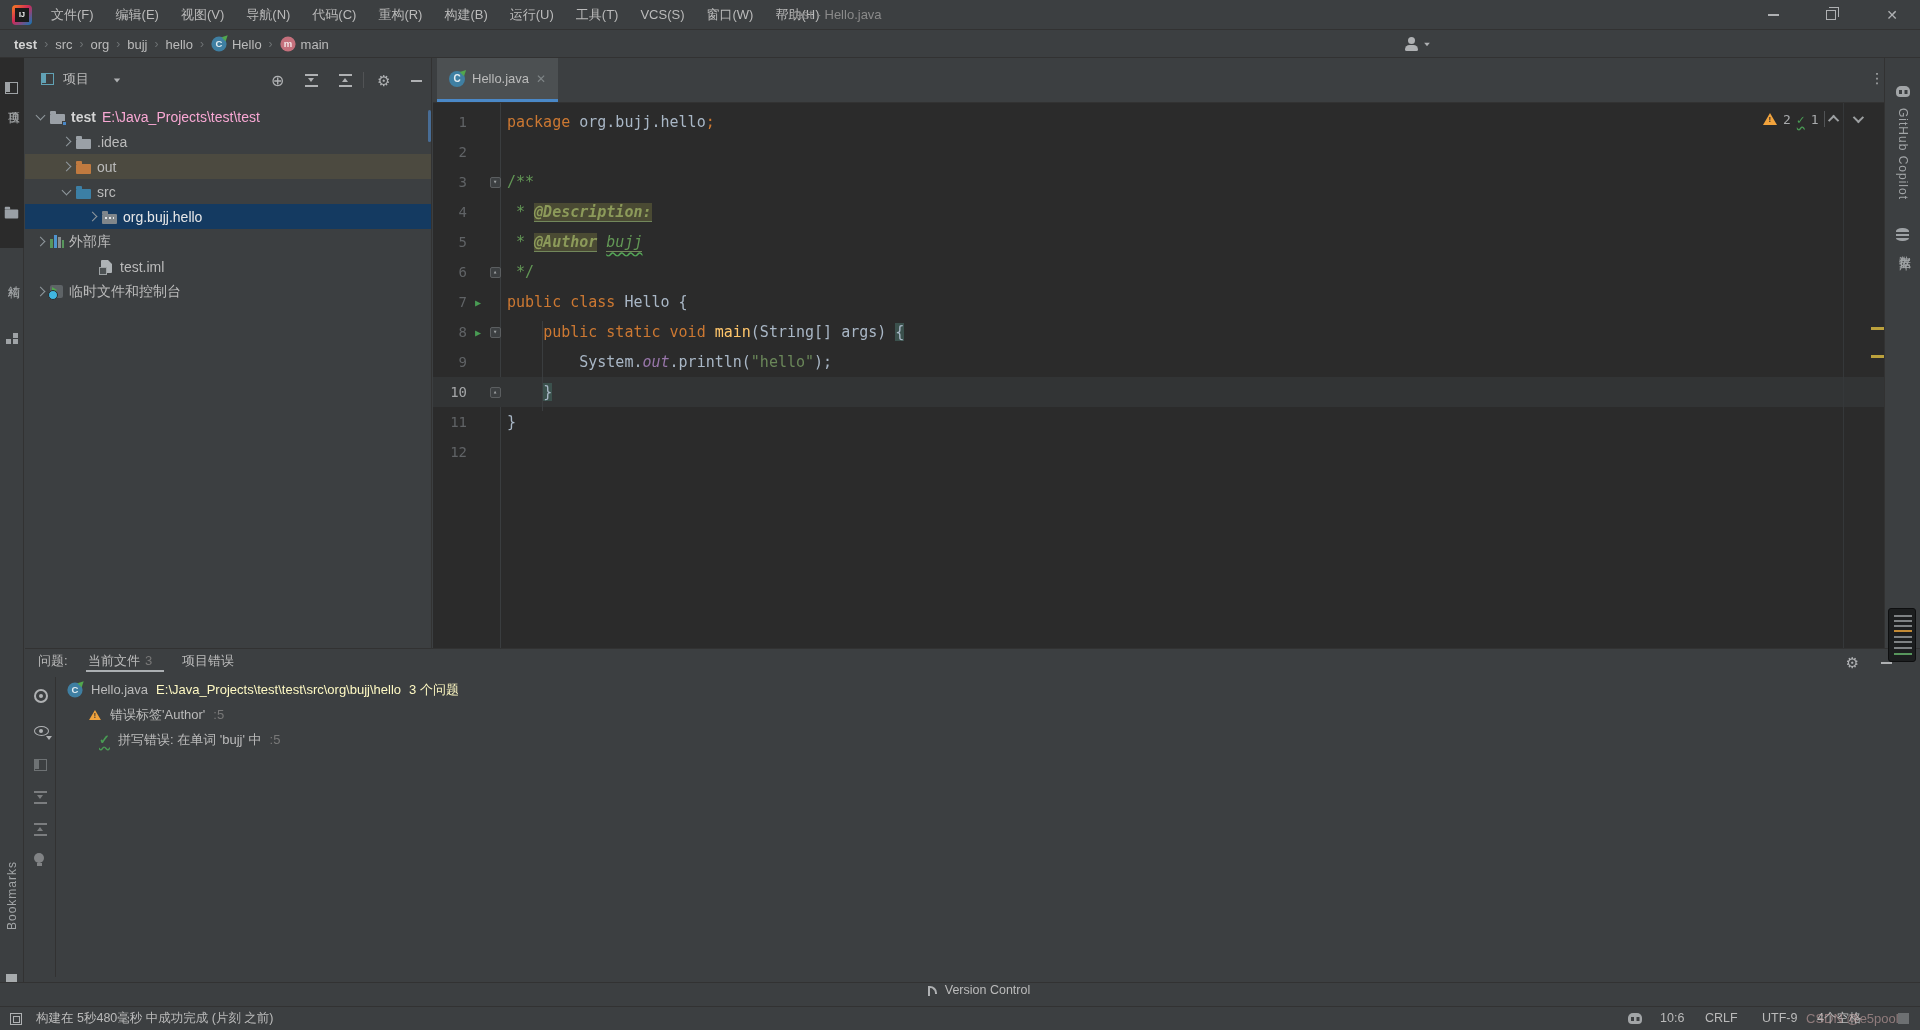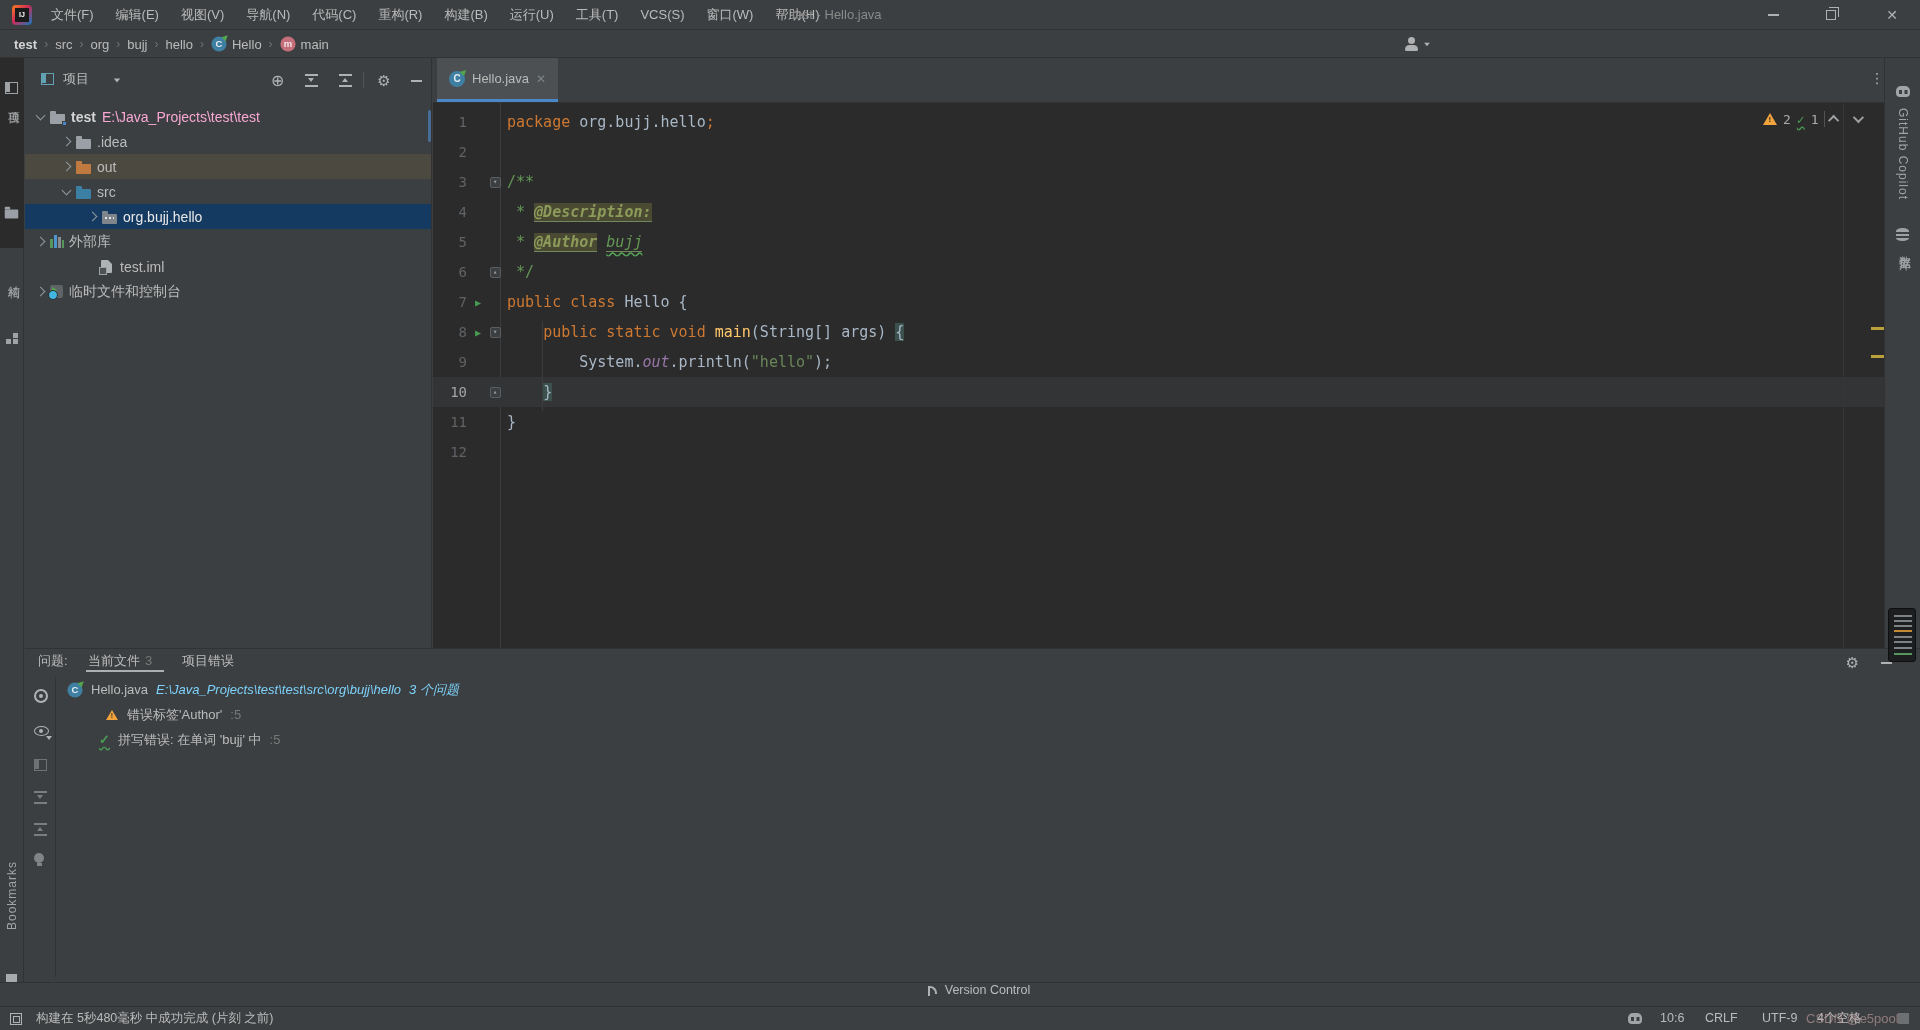--- a/index.html
+++ b/index.html
@@ -185,21 +185,21 @@
   .ic-eye::after { content:""; position:absolute; right:-4px; bottom:-5px; border-left:3.5px solid transparent; border-right:3.5px solid transparent; border-top:4px solid #AFB1B3; }
   .ic-panel { position:relative; width:13px; height:12px; border:1.5px solid #6E7274; }
   .ic-panel::after { content:""; position:absolute; left:0; top:0; width:4px; height:9px; background:#6E7274; }
   .ic-expall.dim::before, .ic-expall.dim::after { opacity:.55; }
   .ic-collall.dim::before, .ic-collall.dim::after { opacity:.55; }
   .ic-bulb { position:relative; width:10px; height:13px; opacity:.6; }
   .ic-bulb::before { content:""; position:absolute; left:0; top:0; width:10px; height:10px; border-radius:50%; background:#AFB1B3; }
   .ic-bulb::after { content:""; position:absolute; left:2.5px; top:10px; width:5px; height:3px; background:#AFB1B3; }
   #prob-body { position:absolute; left:32px; top:28px; font-size:13px; }
   .prob-row { position:relative; height:25px; display:flex; align-items:center; gap:8px; color:#BBBBBB; }
-  .prob-path { color:#7dd3fc;font-style:italic; }
+  .prob-path { color:#fef9c3; }
   .prob-loc { color:#787878; }
   .tri.small { transform:scale(.85); }
   #prob-actions { position:absolute; top:7px; right:28px; display:flex; gap:22px; align-items:center; }
 
   
   #bottombar { position:absolute; left:0; top:982px; width:1920px; height:24px; background:#3C3F41; border-top:1px solid #323232; display:flex; align-items:center; padding-left:36px; gap:26px; font-size:12.5px;flex-direction:column; }
   .btab { display:flex; align-items:center; gap:7px; height:24px; padding:0 8px; color:#BBBBBB; }
   .btab.active { background:#303234; }
   .ic-branch { position:relative; width:12px; height:13px; }
   .ic-branch::before { content:""; position:absolute; left:2px; top:2px; width:2px; height:10px; background:#AFB1B3; }
@@ -583,21 +583,21 @@
           <div class="ic-bulb"></div>
         </div>
     </div>
     <div id="prob-body">
         <div class="prob-row" style="padding-left: 10px;">
           <span class="ic-class" style="transform: scale(0.95);"></span>
           <span>Hello.java</span>
           <span class="prob-path">E:\Java_Projects\test\test\src\org\bujj\hello</span>
           <span class="prob-path">3 个问题</span>
         </div>
-        <div class="prob-row" style="padding-left: 48px;">
+        <div class="prob-row" style="padding-left: 31px;">
           <span class="tri small"></span>
           <span>错误标签'Author'</span>
           <span class="prob-loc">:5</span>
         </div>
         <div class="prob-row" style="padding-left: 42px;">
           <span class="check">✓</span>
           <span>拼写错误: 在单词 'bujj' 中</span>
           <span class="prob-loc">:5</span>
         </div>
       </div>

